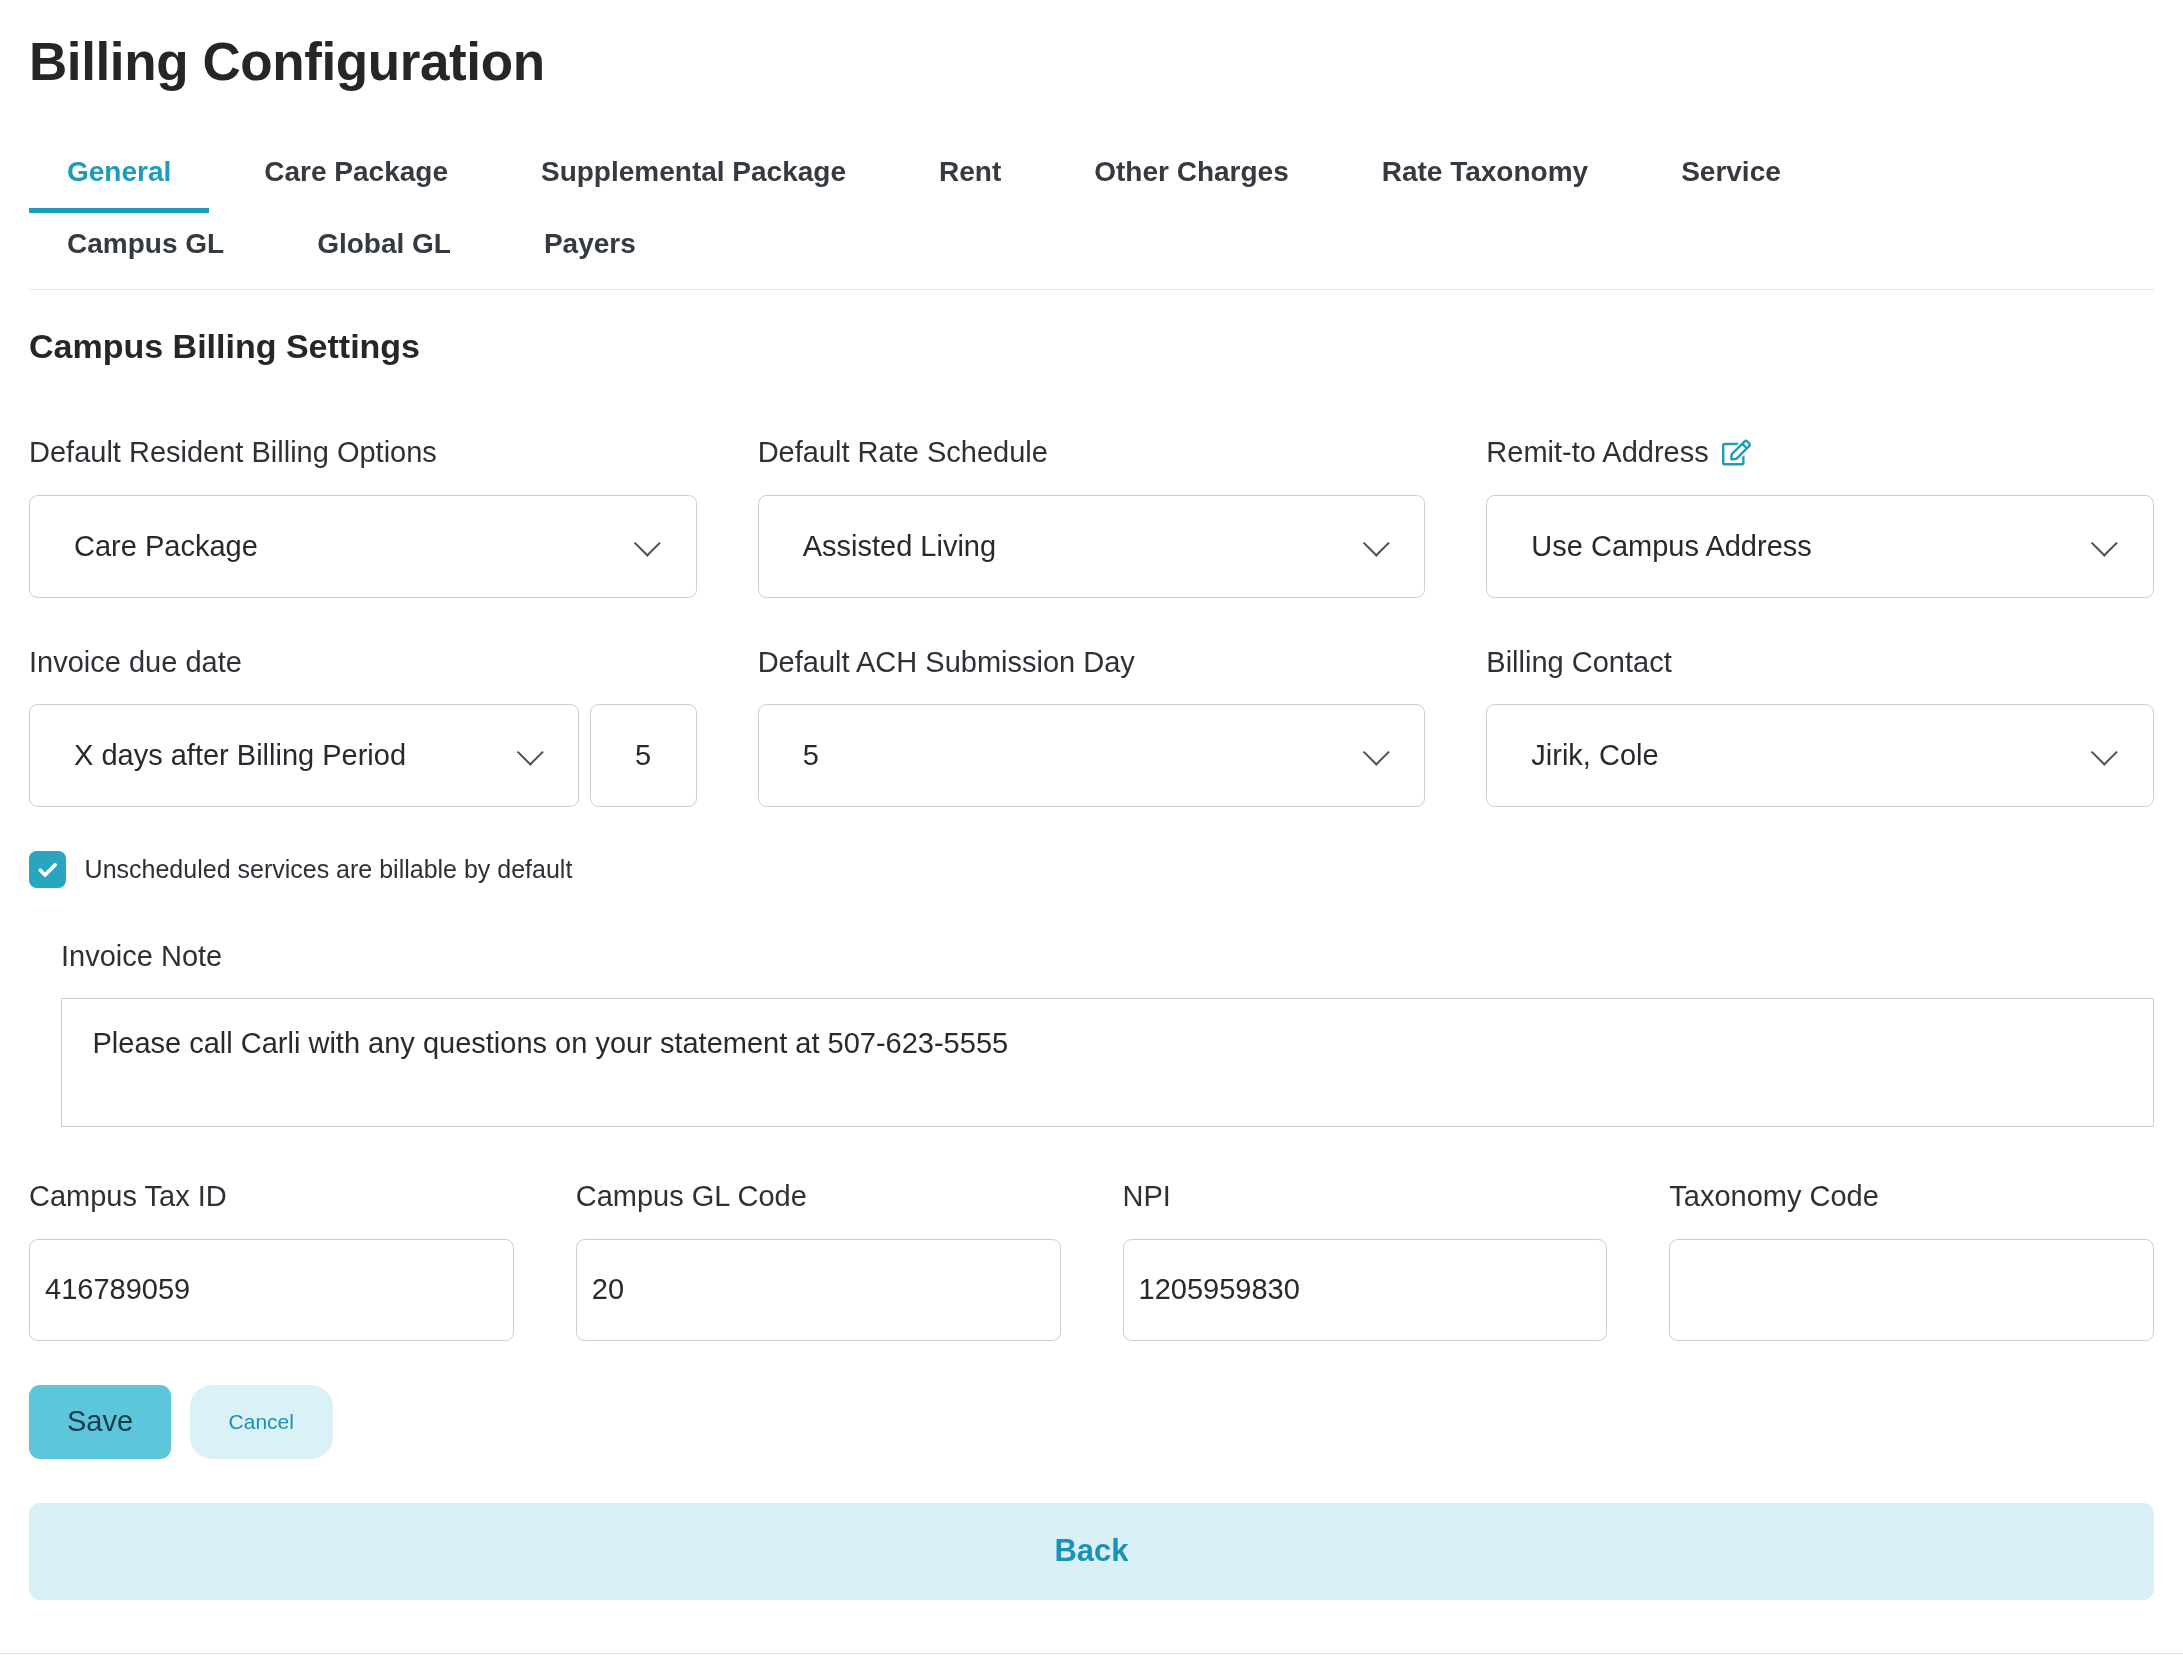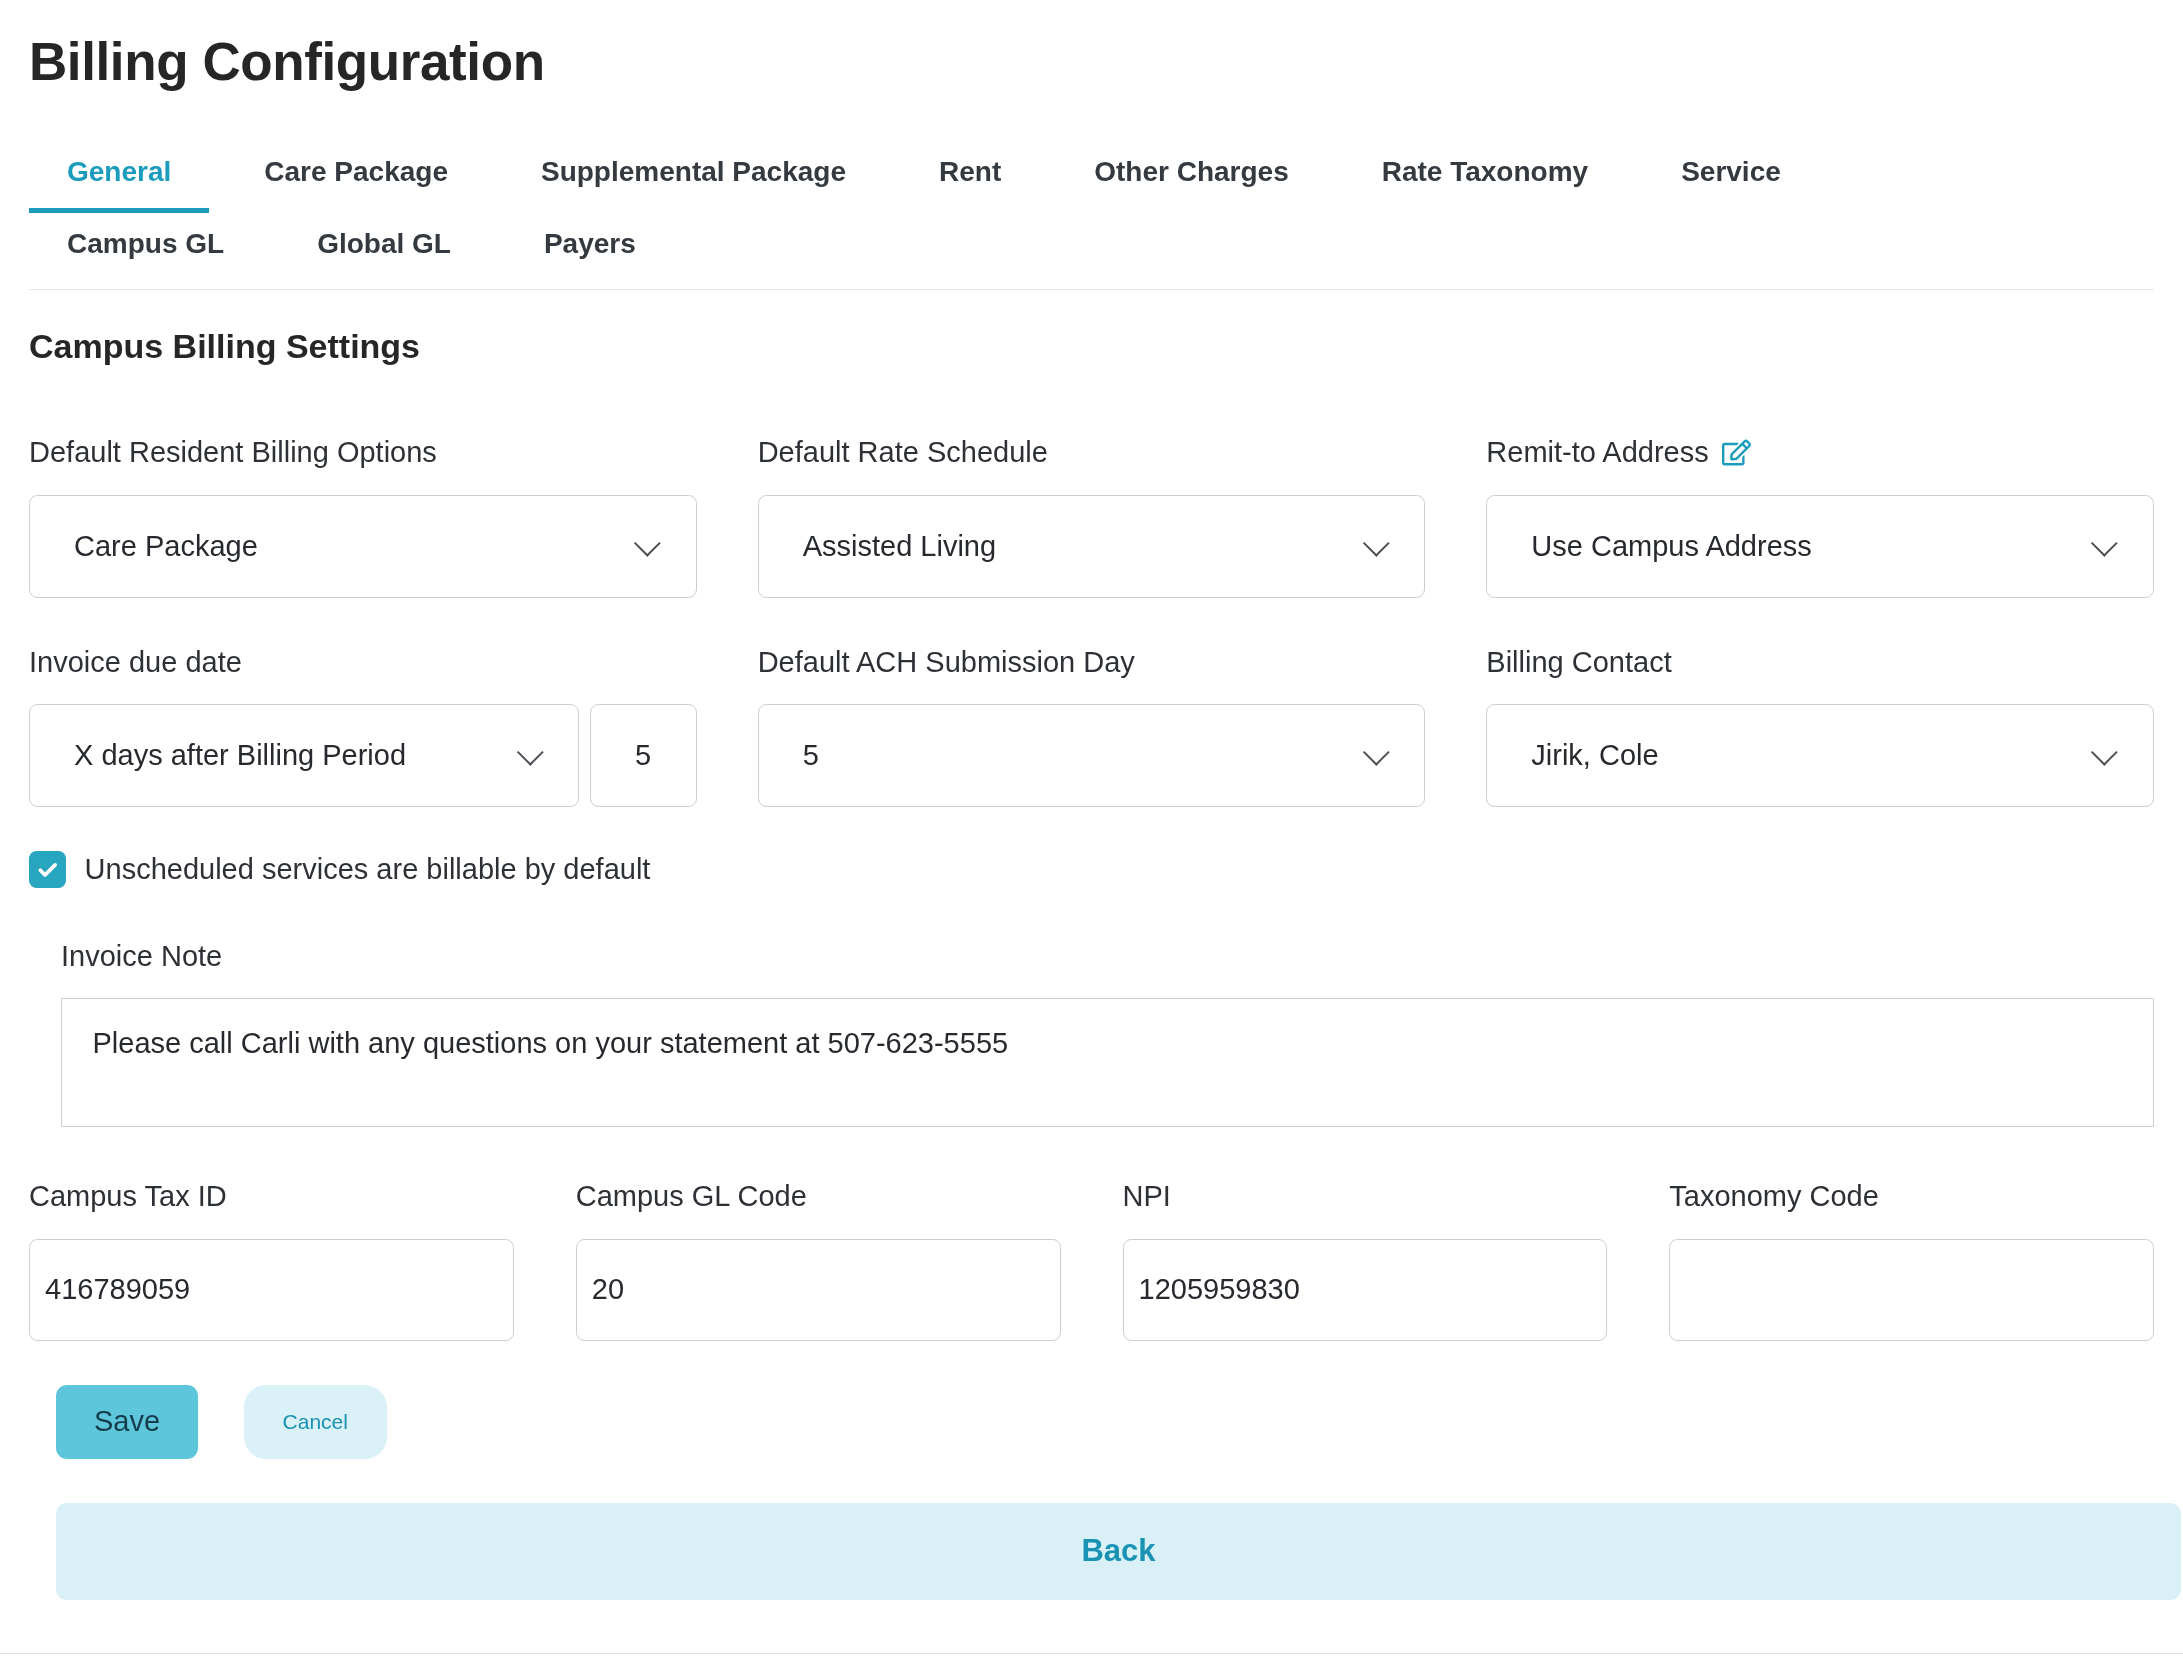--- a/index.html
+++ b/index.html
@@ -65,33 +65,33 @@
     font-size: 29px; color: #26292e; font-family: "Liberation Sans", sans-serif; outline: none;
   }
 
   
   .checkbox-row { margin-top: 44px; display: flex; align-items: center; gap: 18.6px; cursor: pointer; }
   .checkbox {
     width: 37px; height: 37px; border-radius: 7.6px; background: #28a5bf;
     display: flex; align-items: center; justify-content: center; flex: none;
   }
   .checkbox svg { width: 25.4px; height: 25.4px; }
-  .checkbox-label { font-size: 29px; color: #2d3136; }
+  .checkbox-label { font-size: 25px; color: #2d3136; }
 
   
   .note-field { margin-top: 51px; padding-left: 32px; }
   .note-textarea {
     width: 100%; height: 129px; border: 1.7px solid #c8ced4; border-radius: 1px;
     padding: 25.4px 30.5px; font-size: 29px; color: #26292e; resize: none;
     font-family: "Liberation Sans", sans-serif; outline: none; line-height: 1.3;
   }
 
   
   .actions { margin-top: 44px; display: flex; gap: 18.6px; }
-  button { font-family: "Liberation Sans", sans-serif; border: none; cursor: pointer; margin-left: 27px; }
+  button { font-family: "Liberation Sans", sans-serif; border: none; cursor: pointer; }
   .btn-save {
     width: 142px; height: 74px; border-radius: 11px;
     background: #5ec6da; color: #143d4c; font-size: 29px; font-weight: 500;
   }
   .btn-cancel {
     padding: 0 39px; height: 74px; border-radius: 22px;
     background: #d9f1f7; color: #1992b4; font-size: 21px; font-weight: 500;
   }
   .btn-back {
     margin-top: 44px; width: 100%; height: 97px; border-radius: 11px;

